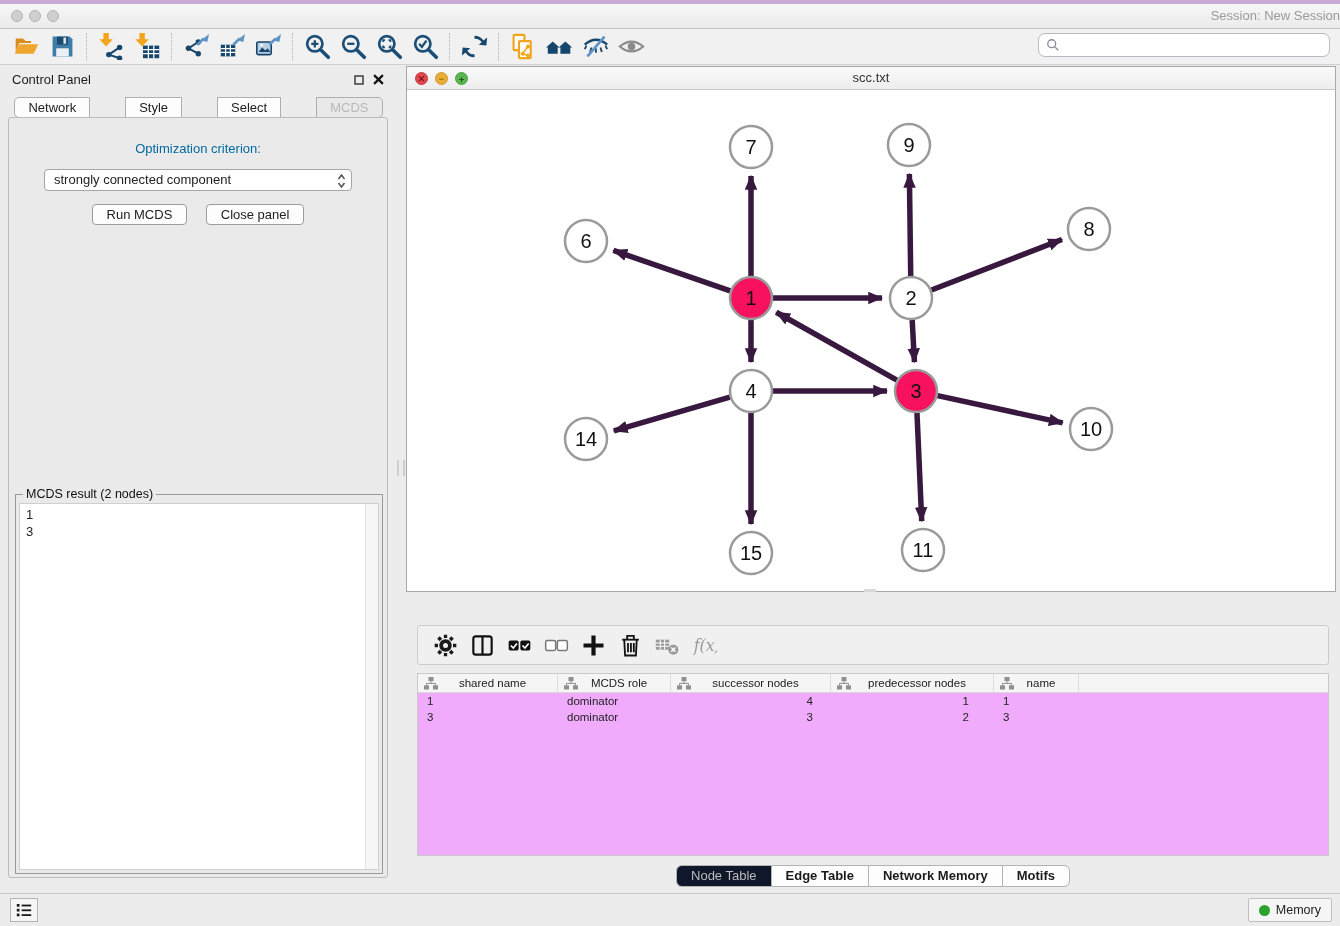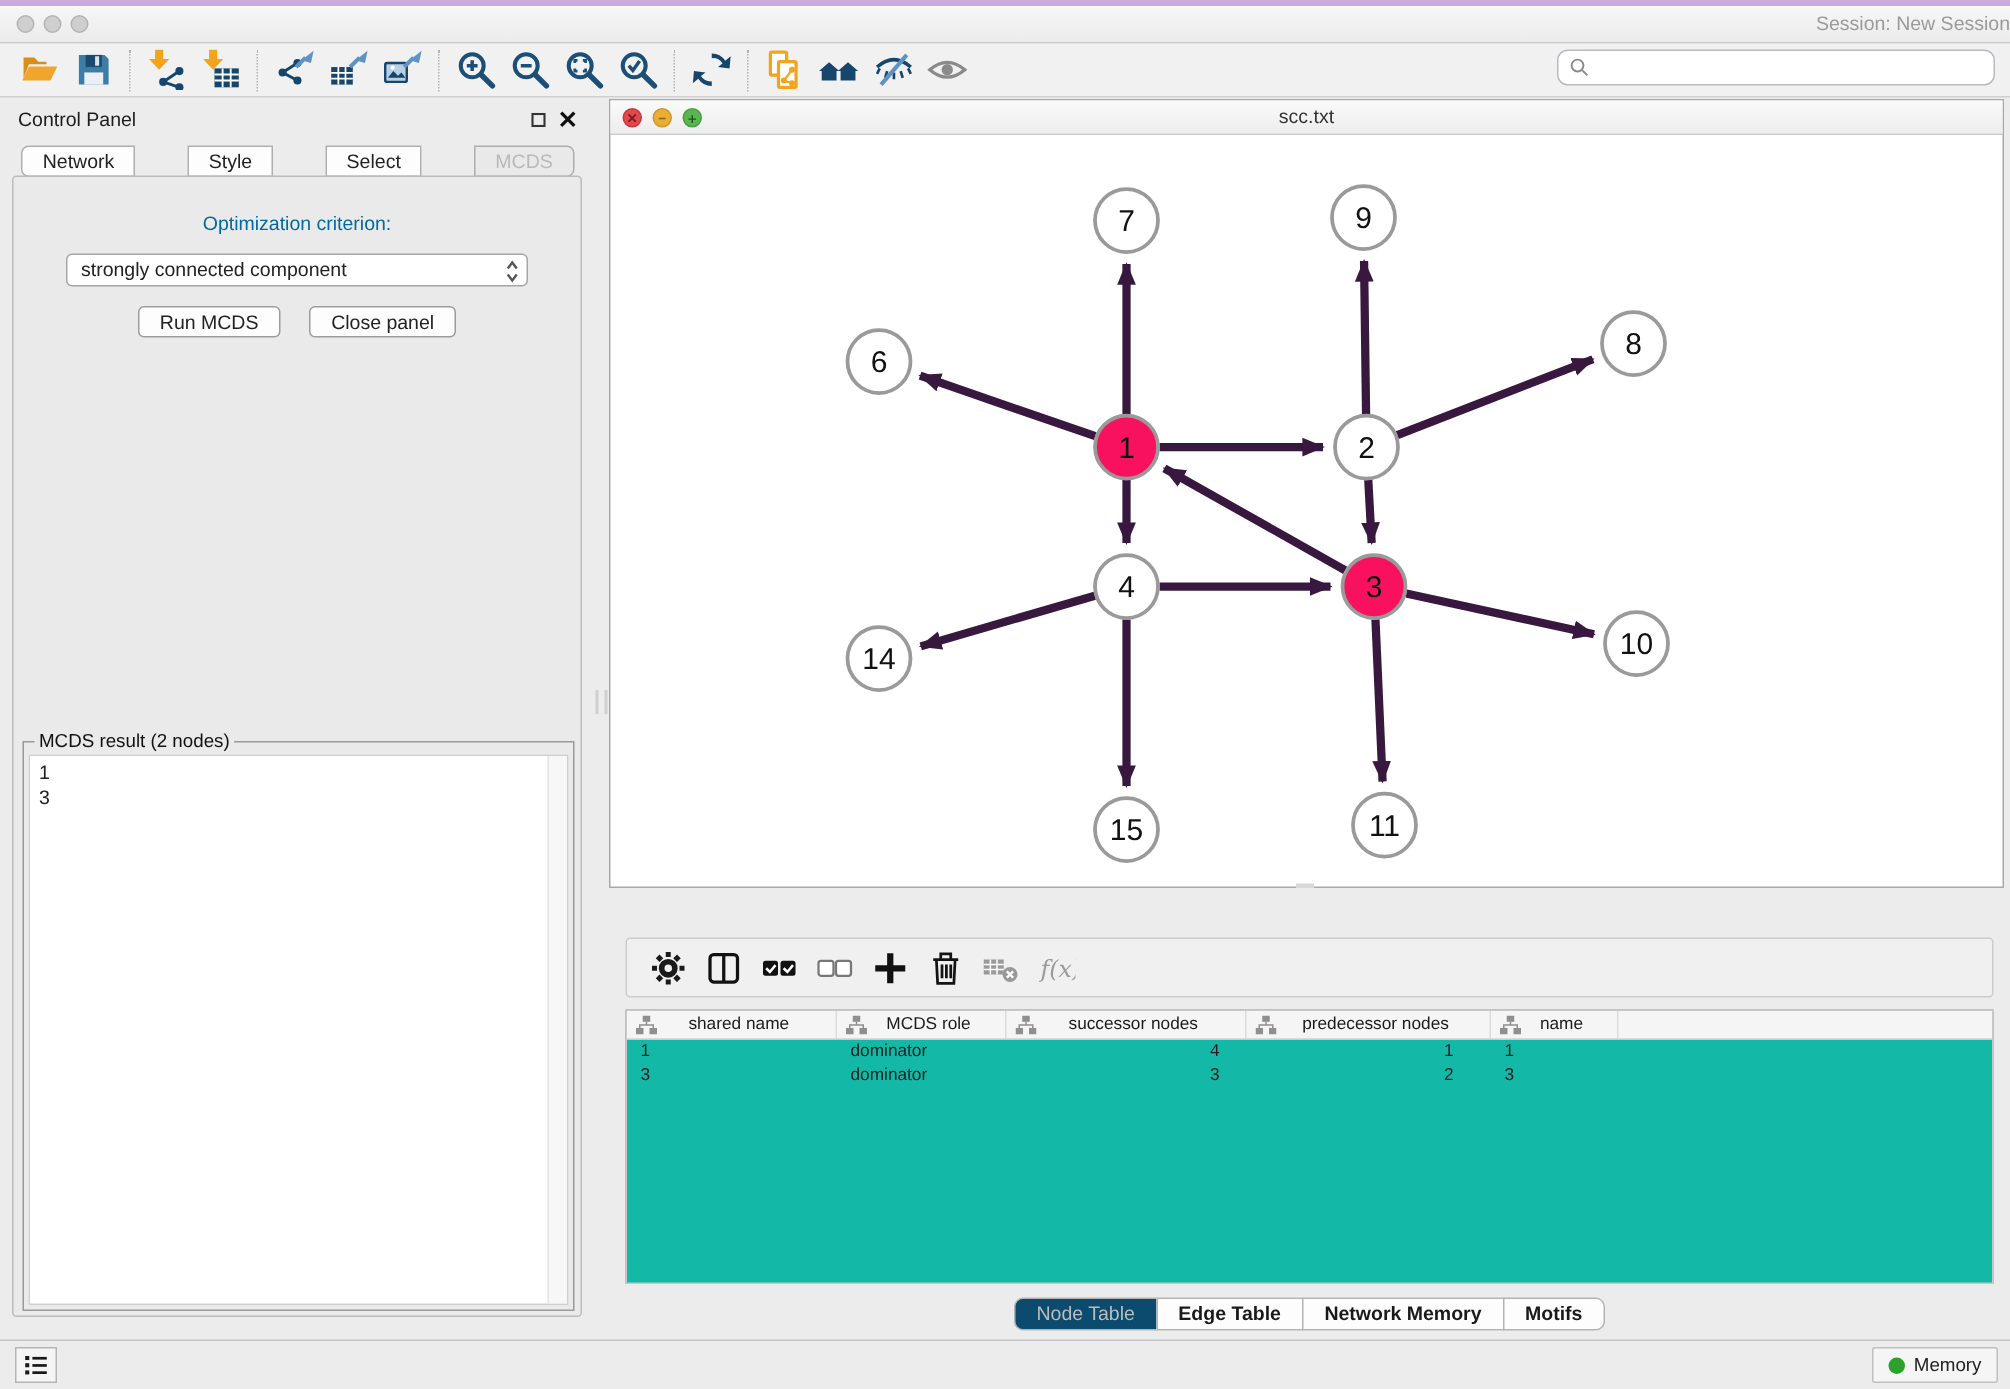--- a/index.html
+++ b/index.html
@@ -50,32 +50,32 @@
   #nw-titlebar { height:23px; background:linear-gradient(#fafafa,#ededed); border-bottom:1px solid #c9c9c9; position:relative; }
   .nw-dot { position:absolute; top:5px; width:13px; height:13px; border-radius:50%; font-size:9px; line-height:12px; text-align:center; font-weight:bold; }
   #nw-title { width:100%; text-align:center; font-size:13px; line-height:22px; color:#333; }
   #graph-svg { width:928px; height:501px; }
 
   
   #table-panel { left:406px; top:595px; width:934px; height:295px; }
   #tp-toolbar { position:absolute; left:11px; right:11px; top:30px; height:40px; background:#f0f0f0; border:1px solid #cccccc; border-radius:3px; display:flex; align-items:center; padding-left:9px; }
   .tp-btn { width:37px; height:32px; display:flex; align-items:center; justify-content:center; }
   .tp-btn svg { width:25px; height:25px; }
-  #tp-table { position:absolute; left:11px; right:11px; top:78px; height:183px; background:#14b8a6; border:1px solid #c9c9c9; }
+  #tp-table { position:absolute; left:11px; right:11px; top:78px; height:183px; background:#f0abfc; border:1px solid #c9c9c9; }
   #tp-header { display:flex; height:19px; background:#f5f5f5; border-bottom:1px solid #dadada; }
   .th-cell { display:flex; align-items:center; border-right:1px solid #dcdcdc; font-size:11.5px; color:#1a1a1a; }
   .th-cell svg { width:14px; height:13px; margin-left:6px; }
   .th-label { flex:1; text-align:center; padding-right:10px; }
   .t-row { display:flex; height:16px; font-size:11.5px; }
   .t-cell { line-height:16px; white-space:nowrap; overflow:hidden; }
   #tp-tabs { position:absolute; left:0; right:0; bottom:3px; display:flex; justify-content:center; }
   .btab { height:22px; line-height:20px; padding:0 14px; font-size:13px; font-weight:600; color:#1a1a1a; background:#fdfdfd; border:1px solid #b3b3b3; margin-left:-1px; }
   .btab:first-child { border-radius:6px 0 0 6px; margin-left:0; }
   .btab:last-child { border-radius:0 6px 6px 0; }
-  .btab.disabled { color:#bcbcbc; background:#0c4a6e; font-weight:400; }
+  .btab.disabled { color:#bcbcbc; background:#0f172a; font-weight:400; }
 
   
   #status-bar { left:0; top:893px; width:1340px; height:33px; background:#ececec; border-top:1px solid #c6c6c6; }
   #list-button { position:absolute; left:10px; top:4px; width:28px; height:24px; background:#f5f5f5; border:1px solid #b4b4b4; display:flex; align-items:center; justify-content:center; }
   #list-button svg { width:18px; height:18px; }
   #memory-button { position:absolute; right:8px; top:4px; height:24px; background:#f5f5f5; border:1px solid #c0c0c0; border-radius:2px; display:flex; align-items:center; padding:0 10px; font-size:12.5px; }
   #memory-dot { width:11px; height:11px; border-radius:50%; background:#2ba12e; margin-right:6px; }
 
   .splitter-grip { left:397px; top:460px; width:8px; height:16px; border-left:2px solid #cfcfcf; border-right:2px solid #cfcfcf; }
   .hgrip { left:864px; top:589px; width:12px; height:3px; background:#d8d8d8; }

